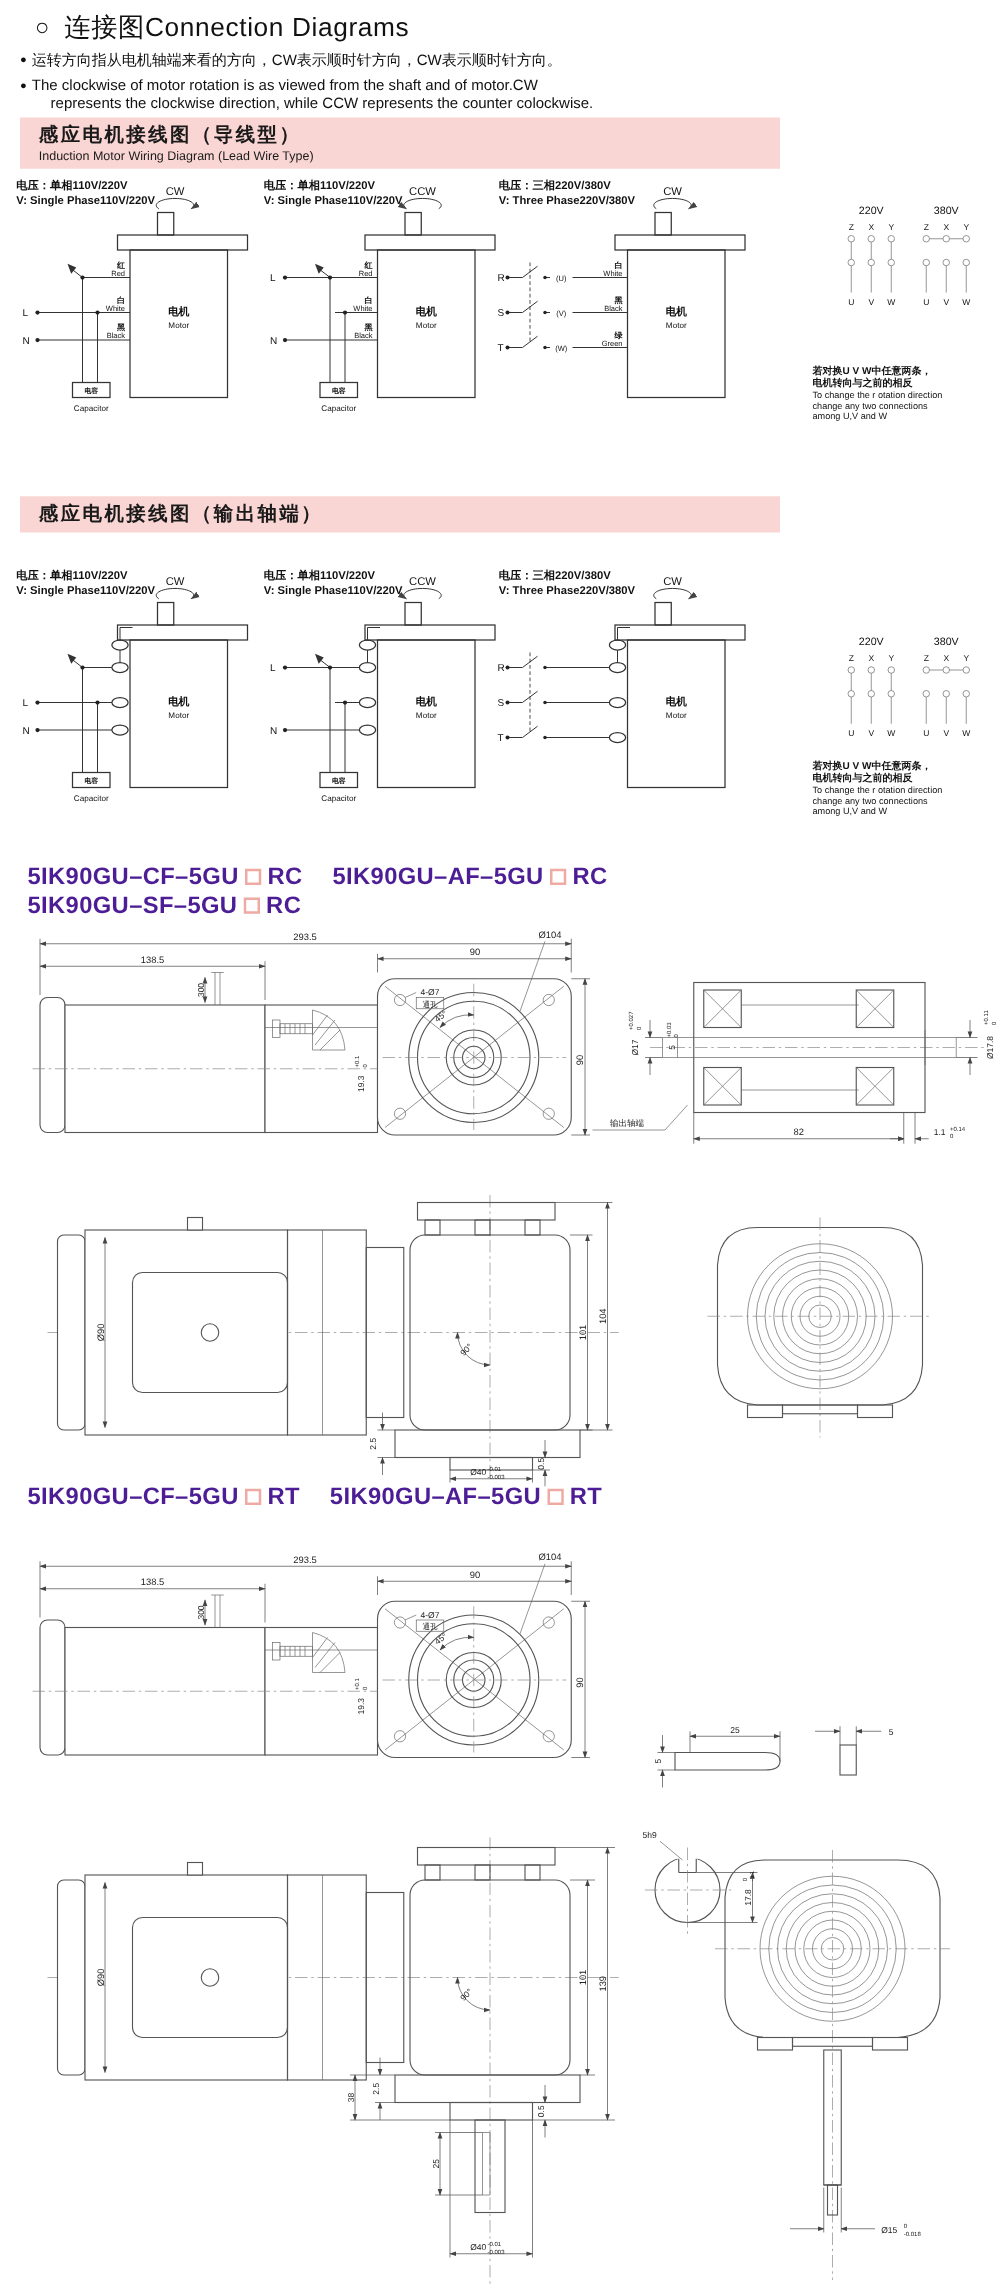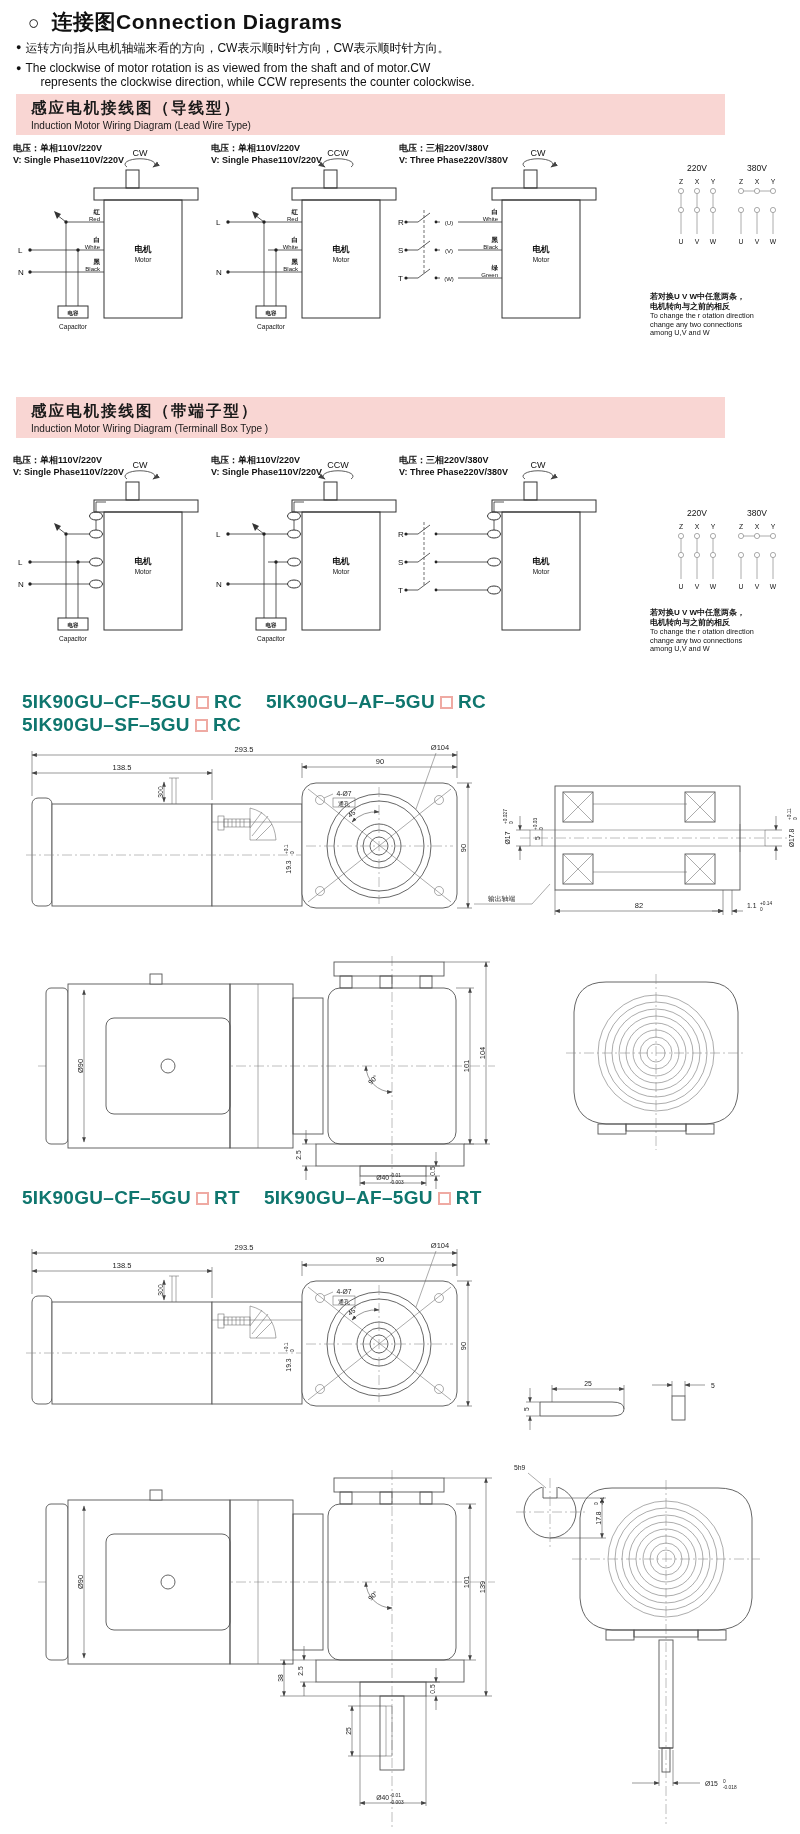--- a/index.html
+++ b/index.html
@@ -1,29 +1,29 @@
 <!DOCTYPE html>
 <html><head>
 <meta charset="utf-8">
 <style>
 *{margin:0;padding:0;box-sizing:border-box}
 html,body{width:800px;height:1834px;overflow:hidden;background:#fff;
   font-family:"Liberation Sans",sans-serif;color:#111}
 .abs{position:absolute}
 .hdr{left:28px;top:8px;display:flex;align-items:center;gap:12px}
 .hdr .circ{font-size:19px;line-height:1}
-.hdr .ttl{font-size:21px;font-weight:700;letter-spacing:.5px}
+.hdr .ttl{font-size:21px;font-weight:400;letter-spacing:.5px}
 .bul{left:16px;top:40px;display:flex;gap:4px;font-size:12px;font-weight:500}
 .bul .bch{font-size:9px;margin-top:2px}
 .bul2{top:61px}
 .bul2 .ln2{margin-left:15px}
-.banner{left:16px;width:709px;background:#f9d6d3;padding:4px 15px}
+.banner{left:16px;width:608px;background:#f9d6d3;padding:4px 15px}
 .banner .bzh{font-size:15.5px;font-weight:700;letter-spacing:2px;color:#1a1a1a}
 .banner .ben{font-size:10px;color:#1a1a1a;margin-top:1px}
-.model{color:#0f766e;font-weight:700;font-size:19px;letter-spacing:.3px;line-height:23px}
+.model{color:#4c1d95;font-weight:700;font-size:19px;letter-spacing:.3px;line-height:23px}
 .mbox{display:inline-block;width:13px;height:13px;border:2px solid #efaaa3;margin:0 5px;vertical-align:-1px}
 .msp{display:inline-block;width:24px}
 .notes{width:172px;color:#111}
 .nzh{font-size:8px;font-weight:700;line-height:10px}
 .nen{font-size:7.3px;line-height:8.6px}
 .nen:first-of-type{margin-top:2px}
 svg text{font-family:"Liberation Sans",sans-serif;fill:#111}
 .vl{font-size:9px;font-weight:700}
 .rot{font-size:9px}
 .mzh{font-size:8.5px;font-weight:700}
@@ -256,22 +256,21 @@
 </svg>
 <div class="abs notes" style="left:650px;top:292px">
   <div class="nzh">若对换U V W中任意两条，</div>
   <div class="nzh">电机转向与之前的相反</div>
   <div class="nen">To change the r otation direction</div>
   <div class="nen">change  any two connections</div>
   <div class="nen">among U,V and W</div>
 </div>
 
 <div class="abs banner" style="top:397px">
-  <div class="bzh">感应电机接线图（带端子型）</div>
-  <div class="ben">Induction Motor Wiring Diagram (Terminall Box Type )</div>
+  <div class="bzh">感应电机接线图（输出轴端）</div>
 </div>
 
 <svg class="abs" style="left:10px;top:452px" width="200" height="200" viewBox="0 0 200 200">
   <text x="3" y="11" class="vl">电压：单相110V/220V</text>
   <text x="3" y="23" class="vl">V: Single Phase110V/220V</text>
   <text x="130" y="16" class="rot" text-anchor="middle">CW</text>
   <path d="M117,27 A15,5.5 0 1 1 143,27" class="wr de"></path>
   <g class="ko">
       <rect x="116" y="30" width="13" height="18"></rect>
       <rect x="84" y="48" width="104" height="12"></rect>

